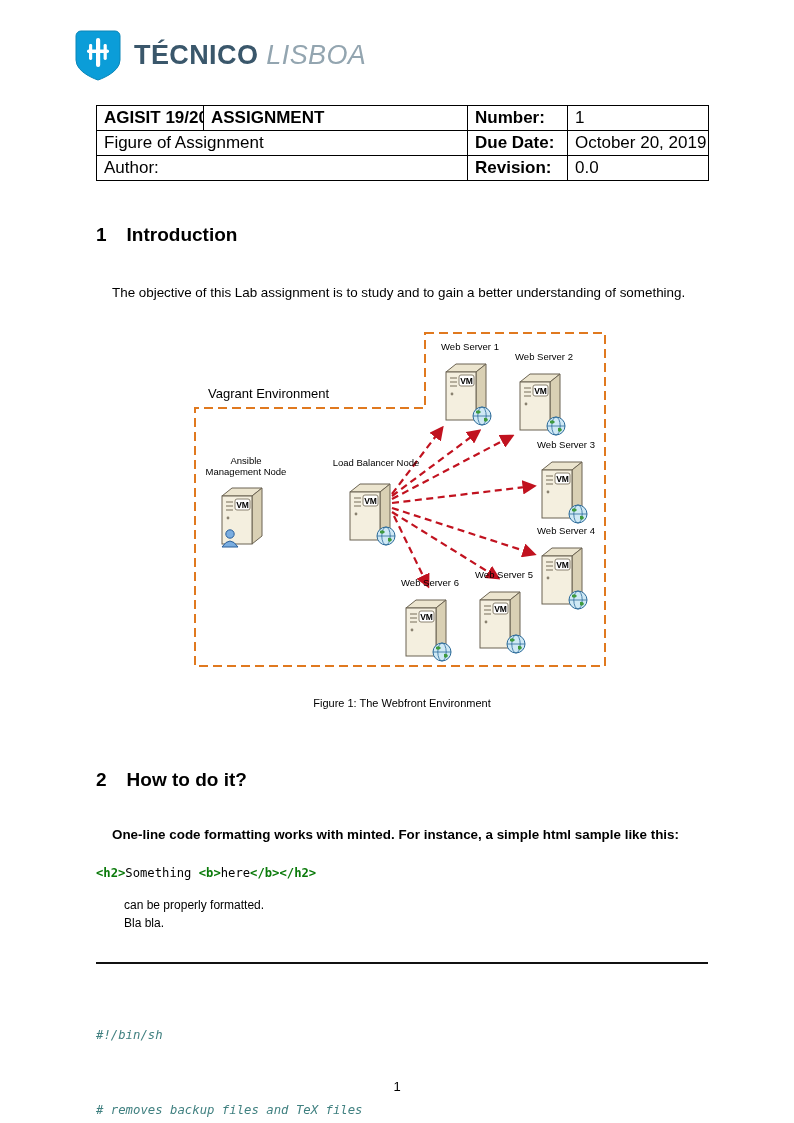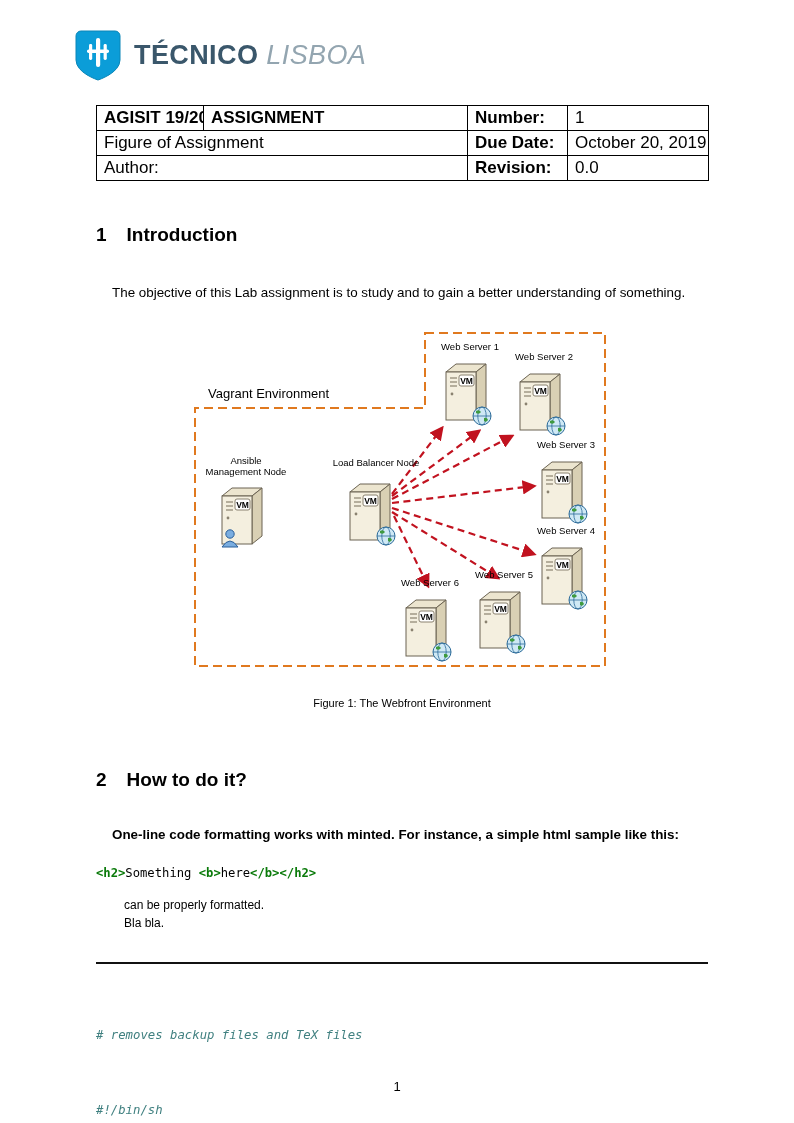--- a/index.html
+++ b/index.html
@@ -196,19 +196,19 @@
   <p class="para" style="top:811px;font-weight:bold;">One-line code formatting works with minted. For instance, a simple html sample like this:</p>
 
   <div class="codeline"><span class="tag">&lt;h2&gt;</span><span>Something </span><span class="tag">&lt;b&gt;</span><span>here</span><span class="tag">&lt;/b&gt;</span><span class="tag">&lt;/h2&gt;</span></div>
 
   <div class="indented">
     <div>can be properly formatted.</div>
     <div>Bla bla.</div>
   </div>
 
   <div class="codeblock">
+    <div>#!/bin/sh</div>
     <div># removes backup files and TeX files</div>
-    <div>#!/bin/sh</div>
   </div>
 
   <div class="pagenum">1</div>
 
 </div>
 
 </body></html>

